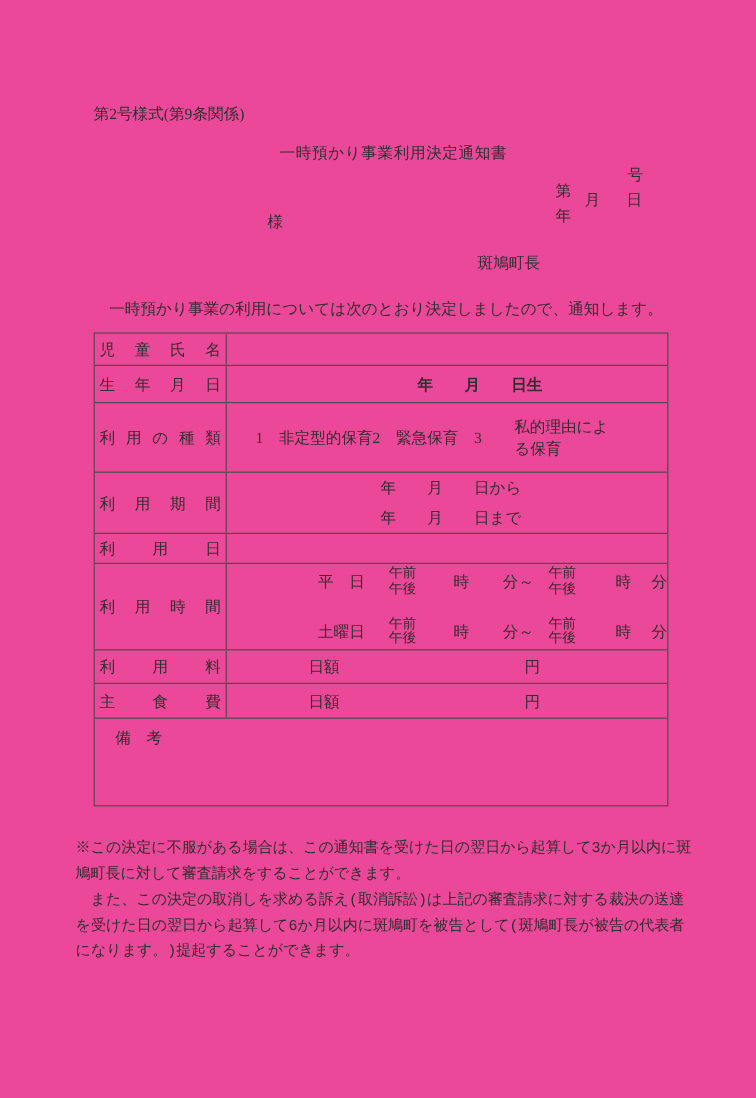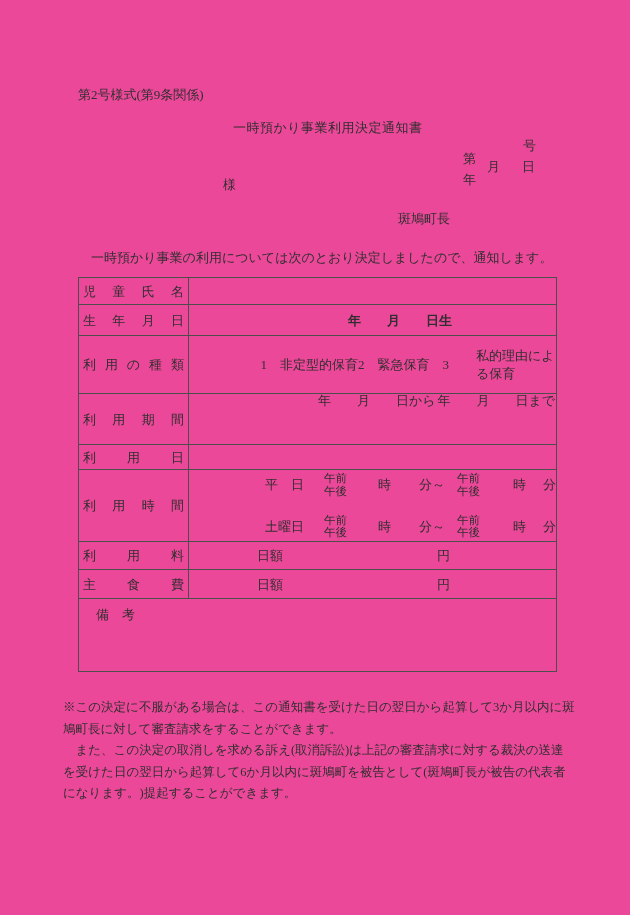--- a/index.html
+++ b/index.html
@@ -47,29 +47,29 @@
     display: flex; align-items: center;
   }
   .ltext {
     display: block; width: 100%;
     padding: 0 4px; box-sizing: border-box;
     text-align: justify; text-align-last: justify;
     text-justify: inter-character;
   }
   .val { flex: 1; display: flex; align-items: center; box-sizing: border-box; }
   .val-birth  { padding-left: 159px; font-weight: bold; }
-  .val-type   { padding-left: 24px; justify-content: flex-end; }
+  .val-type   { padding-left: 24px; }
   .opt2 { }
   .opt3-num { margin-left: 13px; }
   .opt3-text {
     margin-left: 27px; display: inline-block;
     width: 80px; line-height: 18px; white-space: normal;
   }
   .val-period {
-    flex-direction: row; align-items: flex-start;
+    flex-direction: column; align-items: flex-start;
     justify-content: space-around; padding-left: 128px;
   }
   .val-time { flex-direction: column; align-items: flex-end; padding: 0; gap: 12px; }
   .time-sub { height: 36px; display: flex; align-items: center; }
   .t-day  { margin-left: 30px; width: 45px; flex: none; }
   .t-ampm {
     margin-left: 14px; width: 24px; flex: none;
     font-size: 11.5px; line-height: 12.5px; text-align: left;
   }
   .t-hour1 { margin-left: 30px; }
@@ -80,21 +80,21 @@
   .val-fee .fee-unit { margin-left: 68px; }
   .val-fee .fee-cur  { margin-left: 154px; }
   .row-remarks { display: block; }
   .remarks-label { padding: 9px 0 0 17px; }
 
   
   .footnote {
     position: absolute; left: 63px; top: 697px;
     font-size: 12.5px; line-height: 21.5px;
   }
-  .fn-line { white-space: pre; }
+  .fn-line { white-space: pre; font-family: Liberation Mono, monospace; }
 </style>
 </head>
 <body>
 
 <div class="page">
 
   <div class="abs form-number">第2号様式(第9条関係)</div>
 
   <div class="abs doc-title">一時預かり事業利用決定通知書</div>
 

